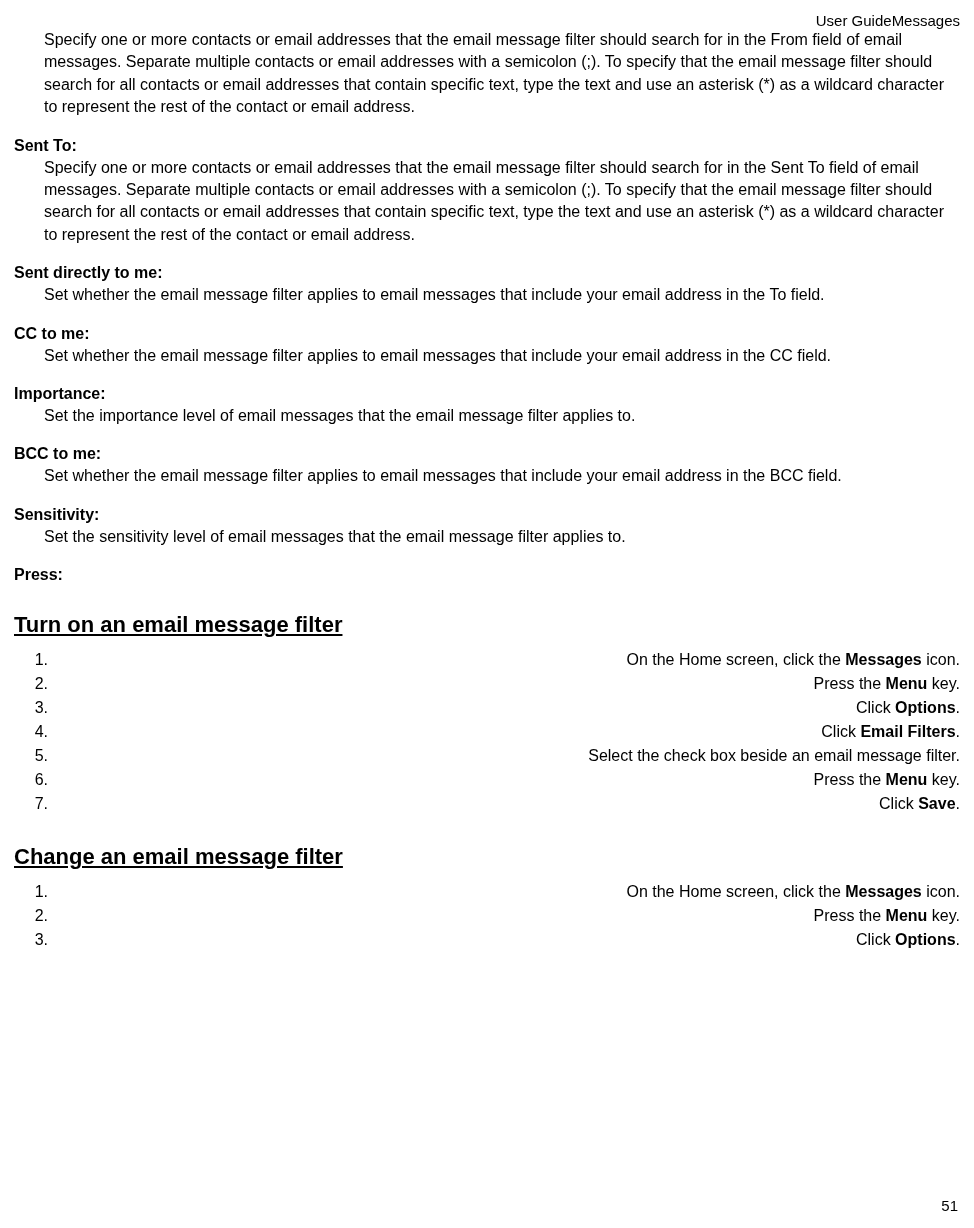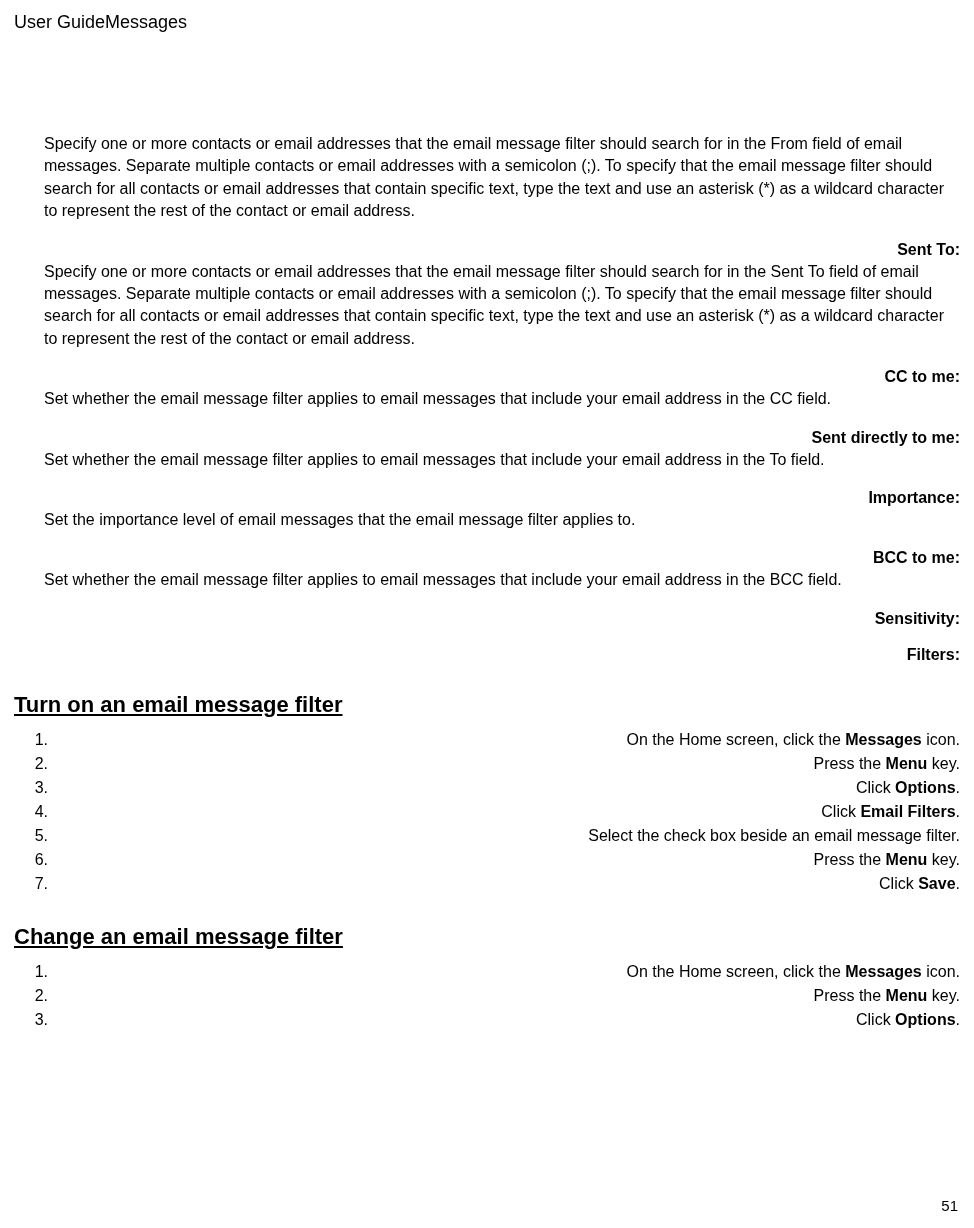--- a/index.html
+++ b/index.html
@@ -12,37 +12,35 @@
       font-size: 16px;
       color: #000;
       background: #fff;
       width: 974px;
       height: 1228px;
       position: relative;
       padding: 12px 14px;
     }
     .header {
       display: flex;
-      justify-content: flex-start;
-      font-size: 18px;
-      margin-bottom: 100px;
+      justify-content: flex-end;
+      font-size: 15px;
     }
     .content {
       padding-left: 0;
     }
     .desc-block {
       margin-left: 30px;
       line-height: 1.4;
       margin-bottom: 18px;
     }
     .term {
       font-weight: bold;
       font-size: 16px;
       margin-bottom: 2px;
-      text-align: right;
     }
     .term-block {
       margin-bottom: 18px;
     }
     .term-block .desc {
       margin-left: 30px;
       line-height: 1.4;
     }
     h2 {
       font-size: 22px;
@@ -92,40 +90,41 @@
 <div class="content">
 
   <div class="desc-block">Specify one or more contacts or email addresses that the email message filter should search for in the From field of email messages. Separate multiple contacts or email addresses with a semicolon (;). To specify that the email message filter should search for all contacts or email addresses that contain specific text, type the text and use an asterisk (*) as a wildcard character to represent the rest of the contact or email address.</div>
 
   <div id="terms-container">
       <div class="term-block">
         <div class="term">Sent To:</div>
         <div class="desc">Specify one or more contacts or email addresses that the email message filter should search for in the Sent To field of email messages. Separate multiple contacts or email addresses with a semicolon (;). To specify that the email message filter should search for all contacts or email addresses that contain specific text, type the text and use an asterisk (*) as a wildcard character to represent the rest of the contact or email address.</div>
       </div>
       <div class="term-block">
+        <div class="term">Sent directly to me:</div>
+        <div class="desc">Set whether the email message filter applies to email messages that include your email address in the To field.</div>
+      </div>
+      <div class="term-block">
         <div class="term">CC to me:</div>
         <div class="desc">Set whether the email message filter applies to email messages that include your email address in the CC field.</div>
-      </div>
-      <div class="term-block">
-        <div class="term">Sent directly to me:</div>
-        <div class="desc">Set whether the email message filter applies to email messages that include your email address in the To field.</div>
       </div>
       <div class="term-block">
         <div class="term">Importance:</div>
         <div class="desc">Set the importance level of email messages that the email message filter applies to.</div>
       </div>
       <div class="term-block">
         <div class="term">BCC to me:</div>
         <div class="desc">Set whether the email message filter applies to email messages that include your email address in the BCC field.</div>
       </div>
       <div class="term-block">
         <div class="term">Sensitivity:</div>
+        <div class="desc">Set the sensitivity level of email messages that the email message filter applies to.</div>
       </div>
       <div class="term-block">
-        <div class="term">Filters:</div>
+        <div class="term">Press:</div>
       </div>
     </div>
 
   <h2>Turn on an email message filter</h2>
   <ol id="steps1">
       <li><span>On the Home screen, click the </span><span class="bold">Messages</span><span> icon.</span></li>
       <li><span>Press the </span><span class="bold">Menu</span><span> key.</span></li>
       <li><span>Click </span><span class="bold">Options</span><span>.</span></li>
       <li><span>Click </span><span class="bold">Email Filters</span><span>.</span></li>
       <li><span>Select the check box beside an email message filter.</span><span></span></li>

